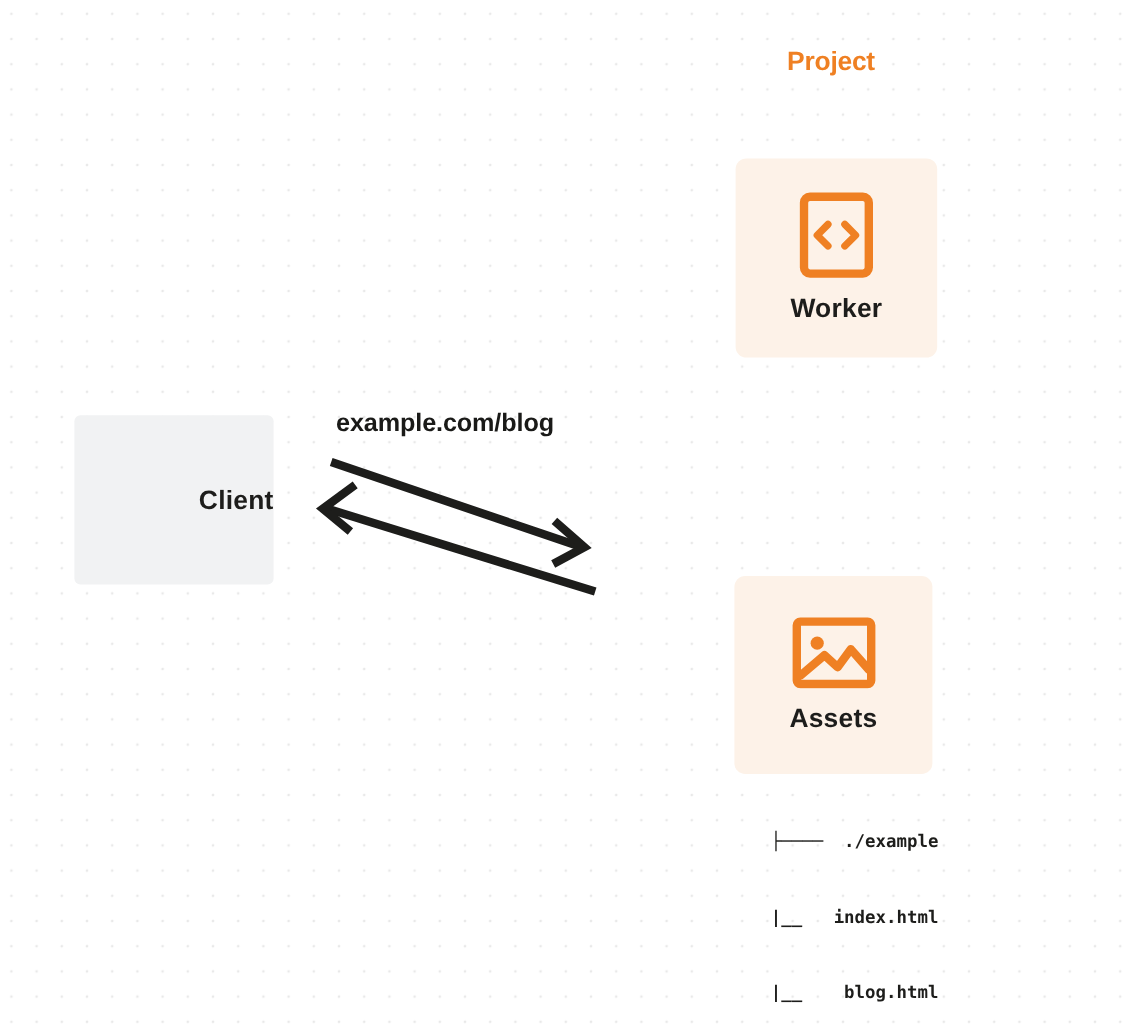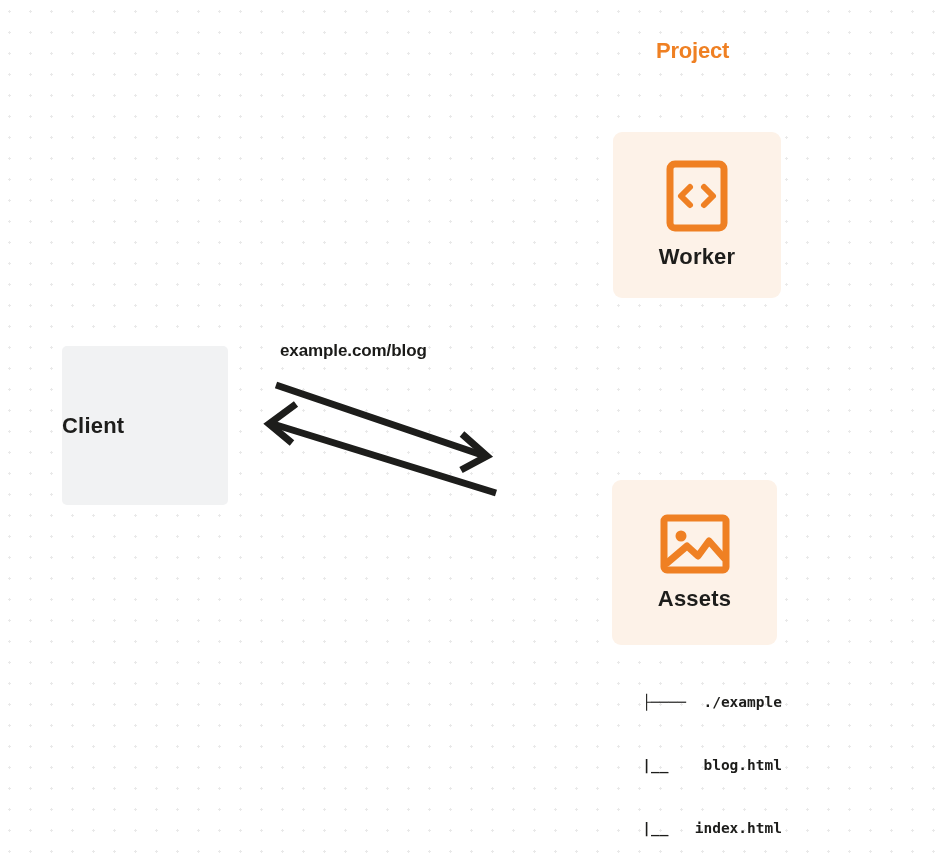--- a/index.html
+++ b/index.html
@@ -21,40 +21,40 @@
     position: absolute;
     inset: 0;
   }
 
   
   .client-node {
     position: absolute;
     left: 62px;
     top: 346px;
     width: 166px;
-    height: 159px;
+    height: 141px;
     background: #f1f2f3;
     border-radius: 5px;
     display: flex;
     align-items: center;
-    justify-content: flex-start;
+    justify-content: flex-end;
   }
   .client-label {
     font-size: 22px;
     font-weight: bold;
     color: #1d1d1b;
     letter-spacing: 0.2px;
   }
 
   
   .edge-label {
     position: absolute;
     left: 280px;
     top: 341px;
-    font-size: 17px;
+    font-size: 21px;
     font-weight: bold;
     color: #1a1a18;
     white-space: nowrap;
     letter-spacing: -0.1px;
   }
 
   
   .arrows {
     position: absolute;
     left: 0;
@@ -205,18 +205,18 @@
         <rect x="4" y="4" width="62" height="52" rx="3" ry="3" fill="none" stroke="#ef8023" stroke-width="7"></rect>
         <circle cx="21" cy="22" r="5.5" fill="#ef8023"></circle>
         <polyline points="7,49 27,32 38,42 49,27 64,44" fill="none" stroke="#ef8023" stroke-width="7" stroke-linecap="round" stroke-linejoin="round"></polyline>
       </svg>
     </div>
     <span class="service-label">Assets</span>
   </div>
 
   <div class="file-tree">
     <span class="tree-row">├────  ./example</span>
+    <span class="tree-row">    |__   index.html</span>
     <span class="tree-row">    |__    blog.html</span>
-    <span class="tree-row">    |__   index.html</span>
     
   </div>
 
 </div>
 
 </body></html>

